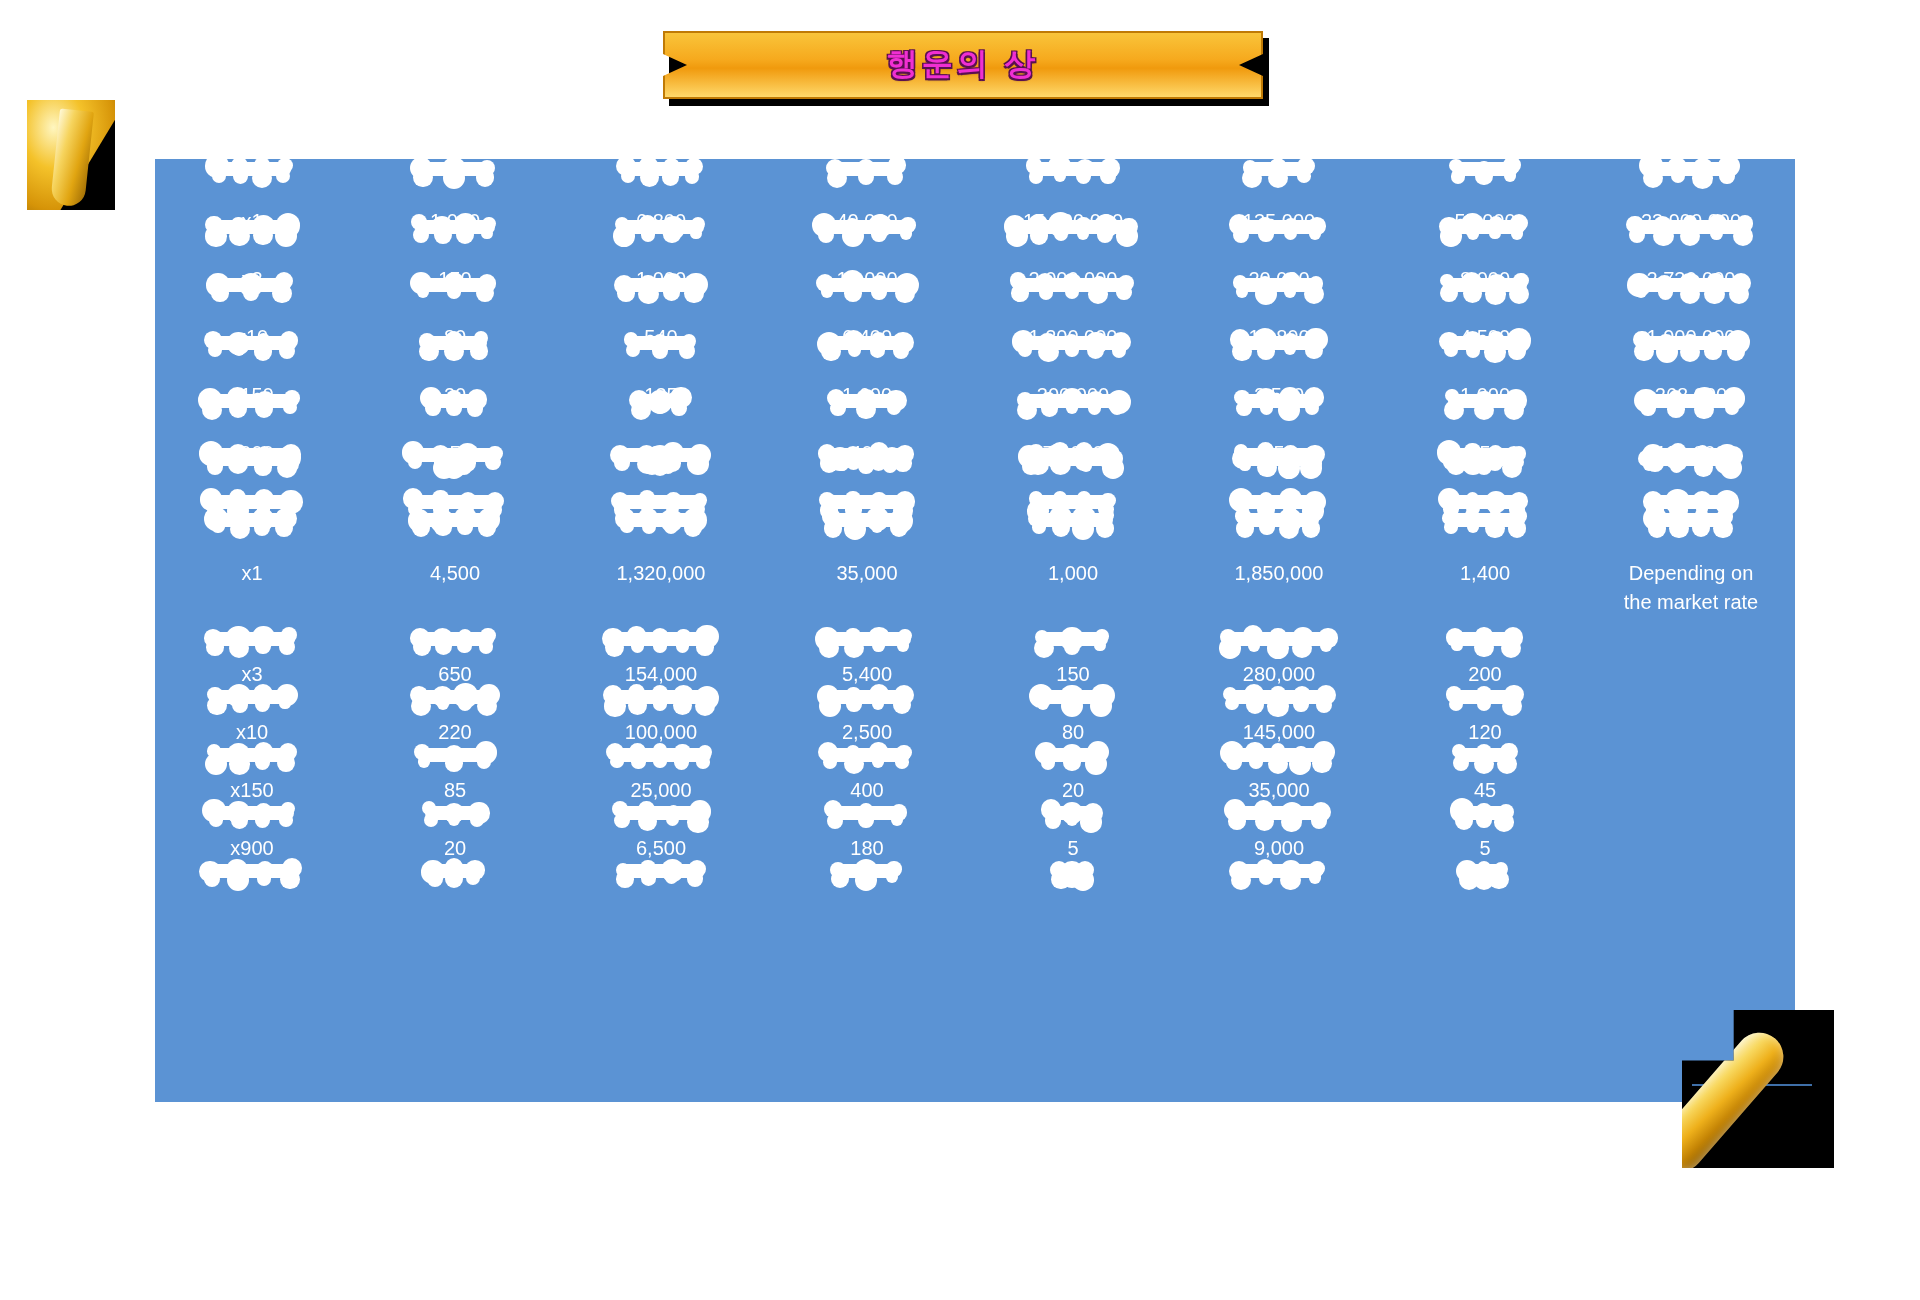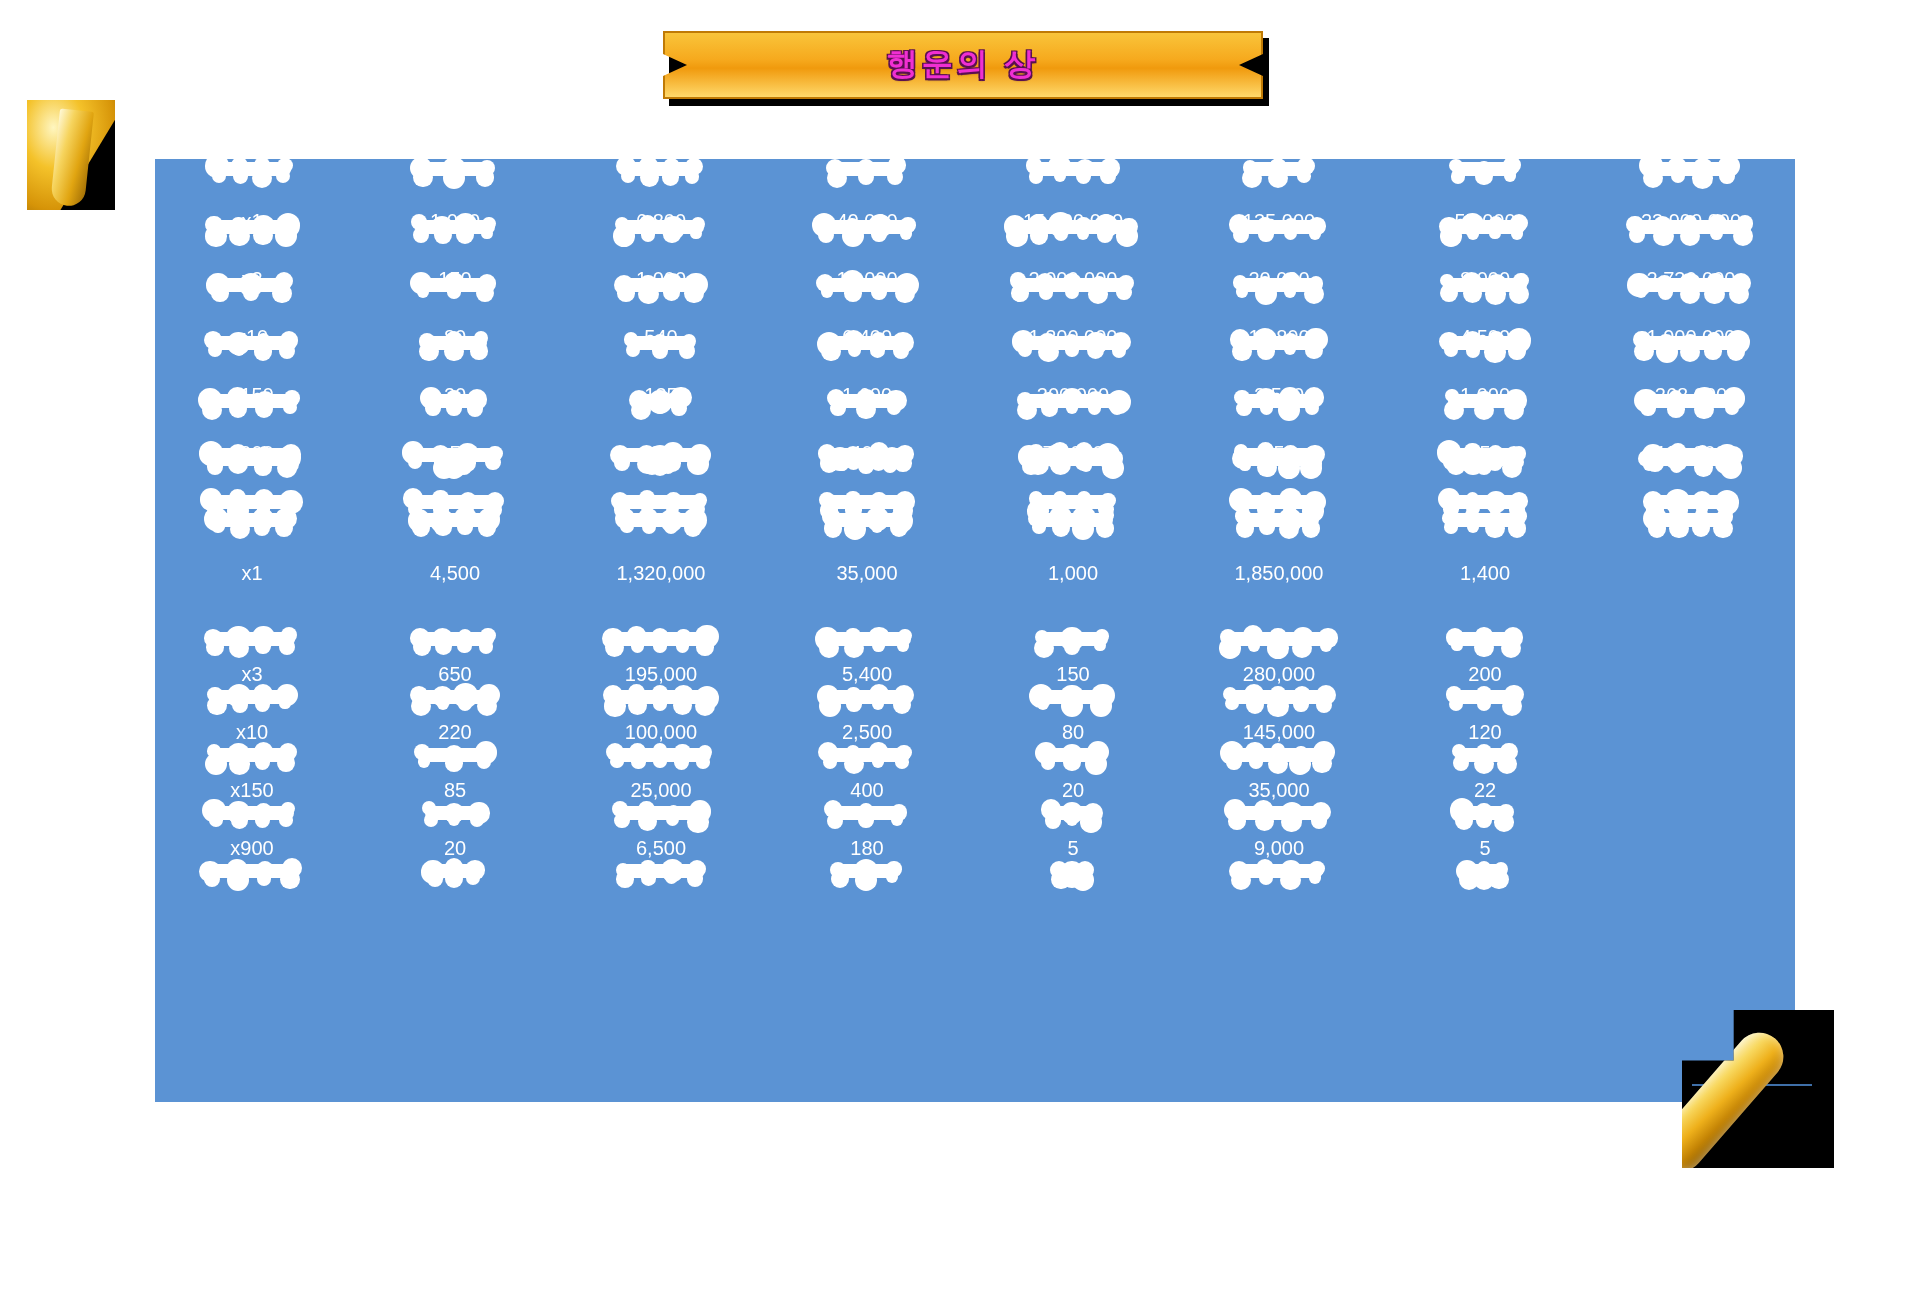--- a/index.html
+++ b/index.html
@@ -1005,21 +1005,21 @@
       <i style="left: 44.9385px; top: 4.53605px; width: 14.123px; height: 14.123px;"></i>
       <i style="left: 45.2271px; top: 12.2599px; width: 17.5458px; height: 17.5458px;"></i>
       <i style="left: 68.7854px; top: 1.7085px; width: 15.7626px; height: 15.7626px;"></i>
       <i style="left: 70.0064px; top: 12.8962px; width: 14.6538px; height: 14.6538px;"></i>
       <i style="left: 89.7208px; top: 1.13016px; width: 23.2251px; height: 23.2251px;"></i>
       <i style="left: 94.22px; top: 13.2835px; width: 12.8933px; height: 12.8933px;"></i>
       <i style="left: 117.007px; top: 1.6547px; width: 17.9855px; height: 17.9855px;"></i>
       <i style="left: 115.701px; top: 12.4685px; width: 16.5976px; height: 16.5976px;"></i>
     </div>
     <div class="cell" style="left: 416px; top: 400px;">1,320,000</div>
-    <div class="cell" style="left: 416px; top: 501px;">195,000</div>
+    <div class="cell" style="left: 416px; top: 501px;">154,000</div>
     <div class="cell" style="left: 416px; top: 559px;">100,000</div>
     <div class="cell" style="left: 416px; top: 617px;">25,000</div>
     <div class="cell" style="left: 416px; top: 675px;">6,500</div>
     <div class="blob" style="left: 622px; top: 330px; height: 26px;">
       <i style="left: 46px; top: 5.72px; width: 88px; height: 14.56px; border-radius: 26px;"></i>
       <i style="left: 41.6864px; top: 2.62002px; width: 16.6272px; height: 16.6272px;"></i>
       <i style="left: 42.5395px; top: 11.9574px; width: 18.9211px; height: 18.9211px;"></i>
       <i style="left: 68.3156px; top: 1.72426px; width: 15.3688px; height: 15.3688px;"></i>
       <i style="left: 67.9179px; top: 12.2705px; width: 17.4976px; height: 17.4976px;"></i>
       <i style="left: 94.4708px; top: 2.77604px; width: 15.0584px; height: 15.0584px;"></i>
@@ -1273,33 +1273,35 @@
       <i style="left: 60.7371px; top: 1.82557px; width: 22.5259px; height: 22.5259px;"></i>
       <i style="left: 63.6645px; top: 11.5724px; width: 20.6709px; height: 20.6709px;"></i>
       <i style="left: 81.5576px; top: 3.01633px; width: 14.8849px; height: 14.8849px;"></i>
       <i style="left: 78.65px; top: 11.566px; width: 20.7px; height: 20.7px;"></i>
       <i style="left: 98.8166px; top: 3.87007px; width: 14.3669px; height: 14.3669px;"></i>
       <i style="left: 94.2253px; top: 11.8191px; width: 19.5494px; height: 19.5494px;"></i>
     </div>
     <div class="cell" style="left: 1240px; top: 400px;">1,400</div>
     <div class="cell" style="left: 1240px; top: 501px;">200</div>
     <div class="cell" style="left: 1240px; top: 559px;">120</div>
-    <div class="cell" style="left: 1240px; top: 617px;">22</div>
+    <div class="cell" style="left: 1240px; top: 617px;">45</div>
     <div class="cell" style="left: 1240px; top: 675px;">5</div>
     <div class="blob" style="left: 1446px; top: 330px; height: 26px;">
       <i style="left: 48px; top: 5.72px; width: 84px; height: 14.56px; border-radius: 26px;"></i>
       <i style="left: 41.6761px; top: 2.22273px; width: 20.6477px; height: 20.6477px;"></i>
       <i style="left: 45.267px; top: 12.2775px; width: 17.4661px; height: 17.4661px;"></i>
       <i style="left: 64.39px; top: 0.165022px; width: 24.5533px; height: 24.5533px;"></i>
       <i style="left: 67.9799px; top: 12.0045px; width: 18.7068px; height: 18.7068px;"></i>
       <i style="left: 91.1799px; top: 2.15842px; width: 20.3068px; height: 20.3068px;"></i>
       <i style="left: 94.6049px; top: 13.4528px; width: 12.1235px; height: 12.1235px;"></i>
       <i style="left: 113.758px; top: 1.22858px; width: 24.4832px; height: 24.4832px;"></i>
       <i style="left: 117.775px; top: 13.3811px; width: 12.4495px; height: 12.4495px;"></i>
     </div>
+    <div class="cell" style="left: 1446px; top: 400px;">Depending on
+the market rate</div>
     <div class="blob" style="left: 7px; top: 283px; height: 26px;">
       <i style="left: 45px; top: 5.72px; width: 90px; height: 14.56px; border-radius: 26px;"></i>
       <i style="left: 36.7424px; top: -0.711817px; width: 24.5153px; height: 24.5153px;"></i>
       <i style="left: 44.868px; top: 13.4219px; width: 12.264px; height: 12.264px;"></i>
       <i style="left: 65.5774px; top: 2.23896px; width: 20.1785px; height: 20.1785px;"></i>
       <i style="left: 66.4072px; top: 11.7525px; width: 19.8523px; height: 19.8523px;"></i>
       <i style="left: 95.726px; top: 4.24939px; width: 13.2146px; height: 13.2146px;"></i>
       <i style="left: 92.8695px; top: 12.2493px; width: 17.5943px; height: 17.5943px;"></i>
       <i style="left: 118.901px; top: 2.34514px; width: 20.1986px; height: 20.1986px;"></i>
       <i style="left: 116.888px; top: 11.6709px; width: 20.2233px; height: 20.2233px;"></i>

